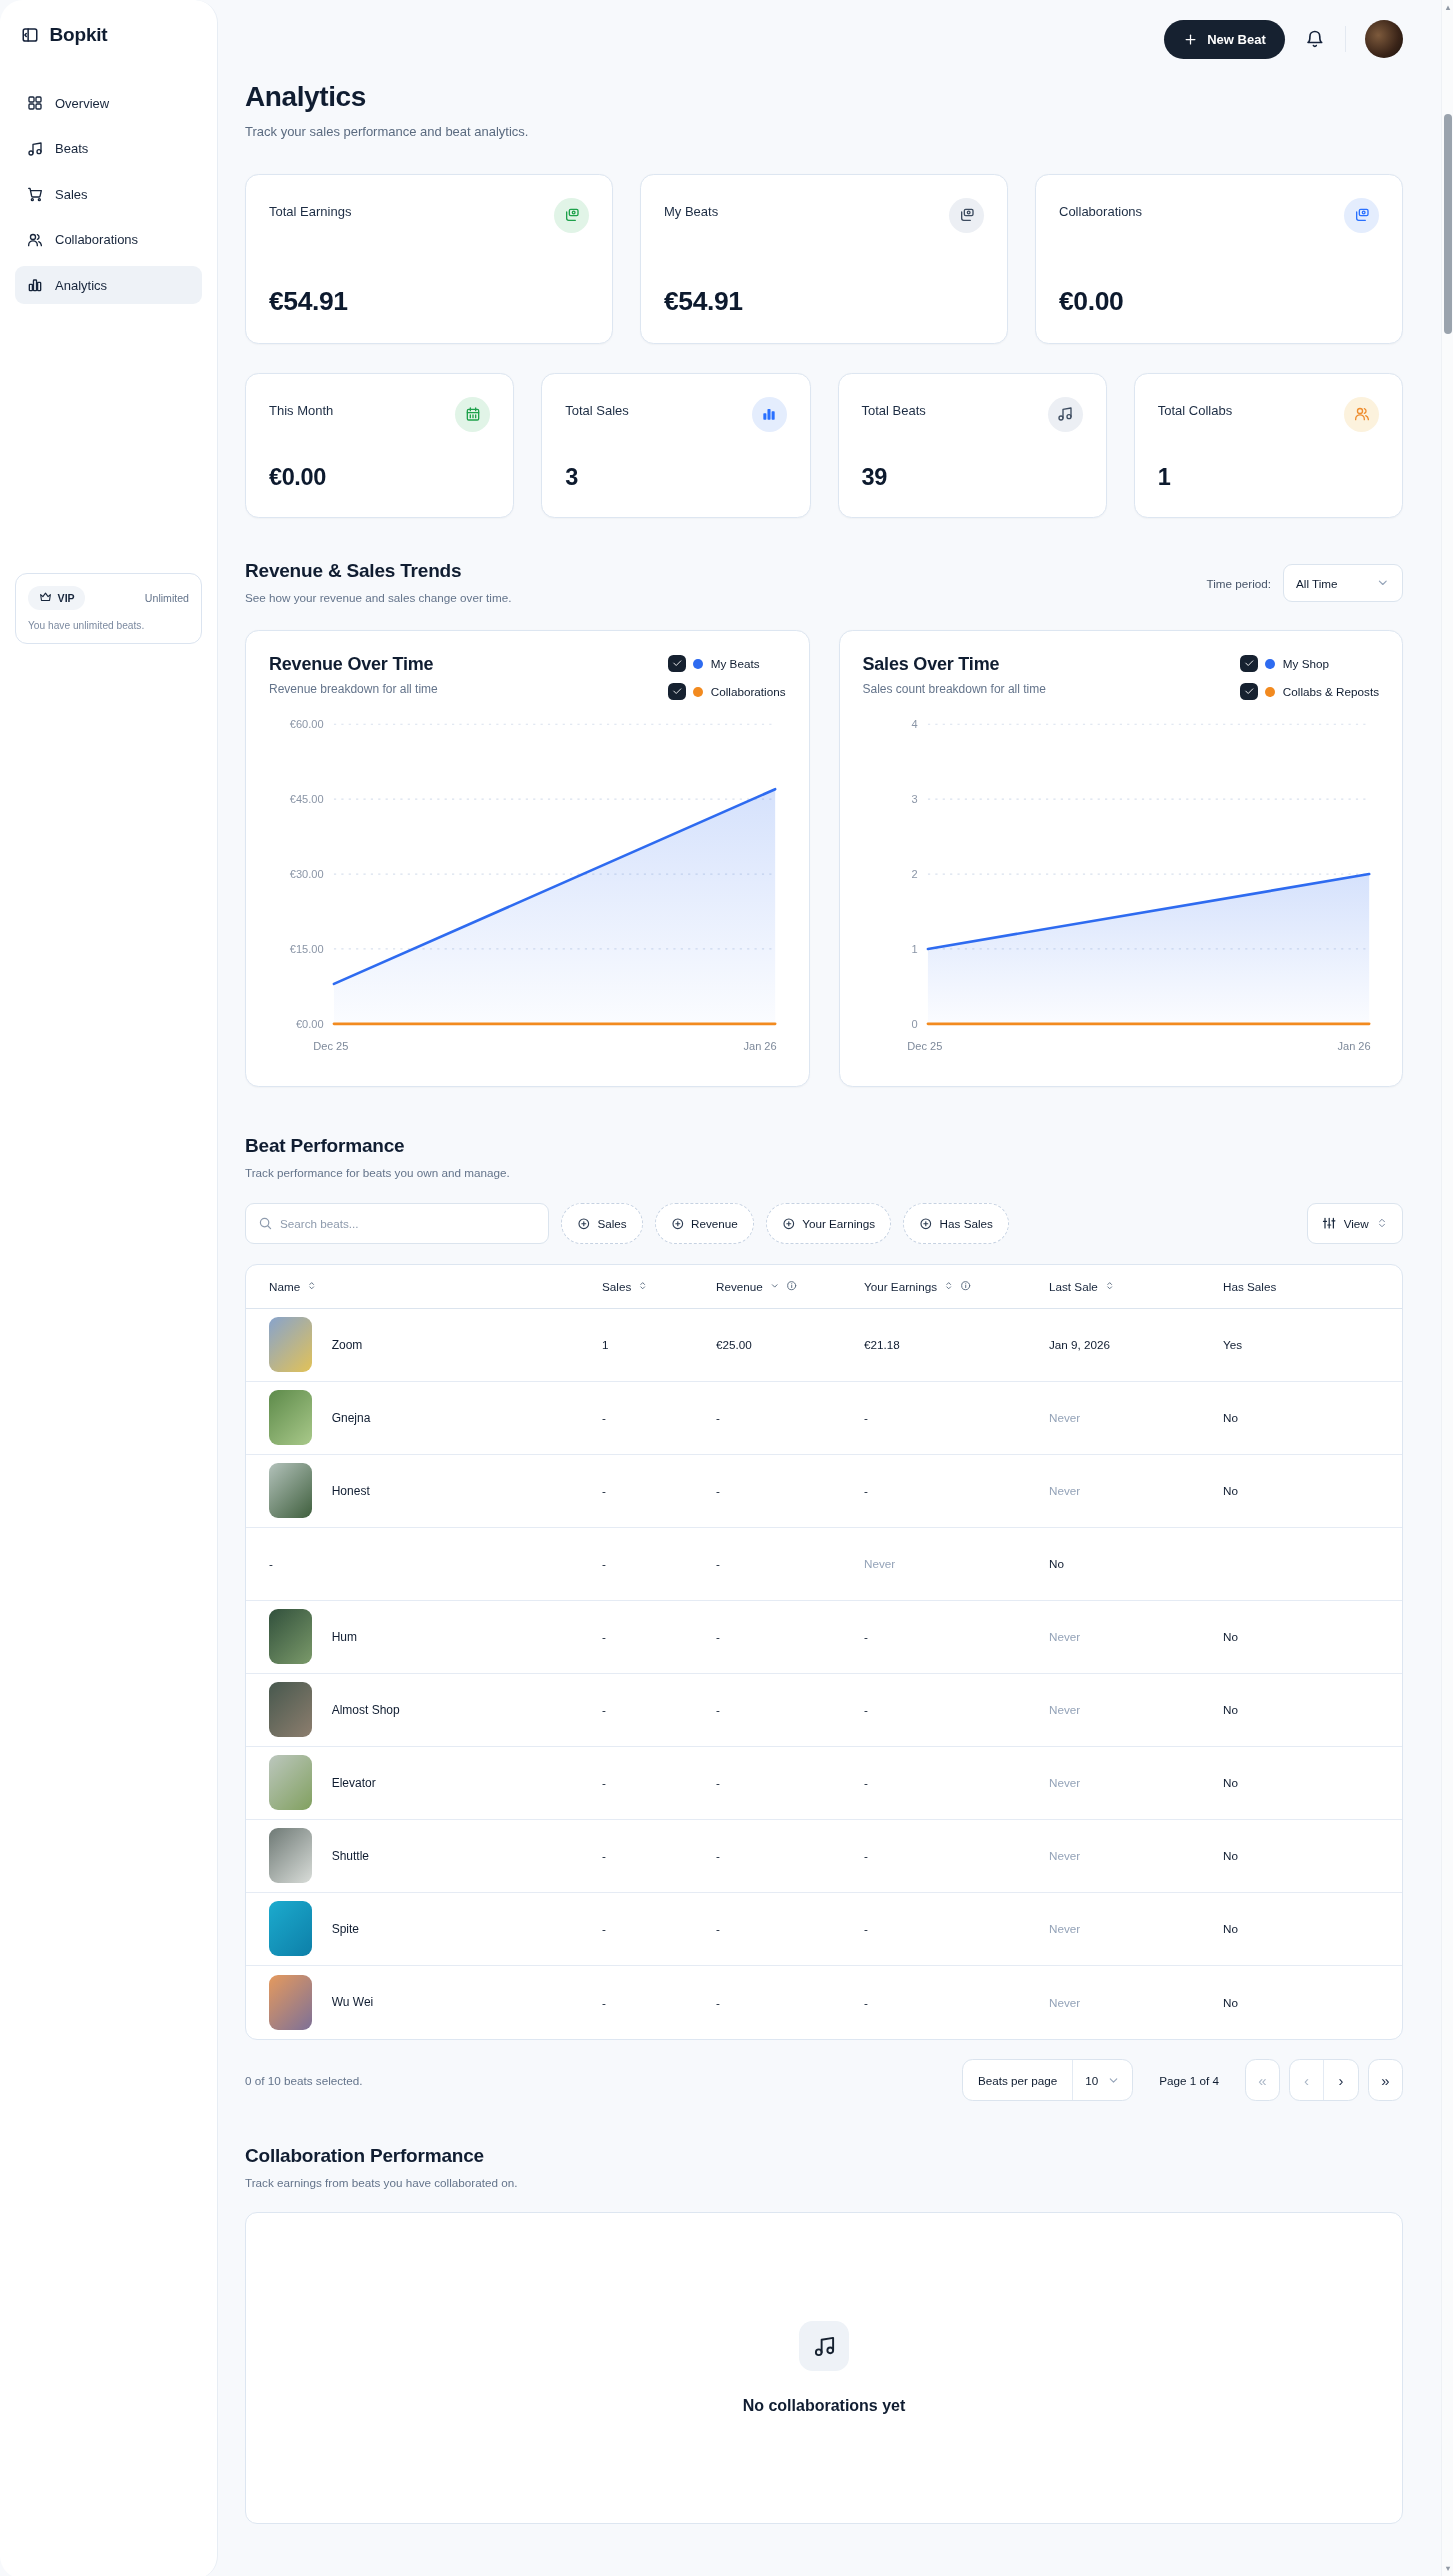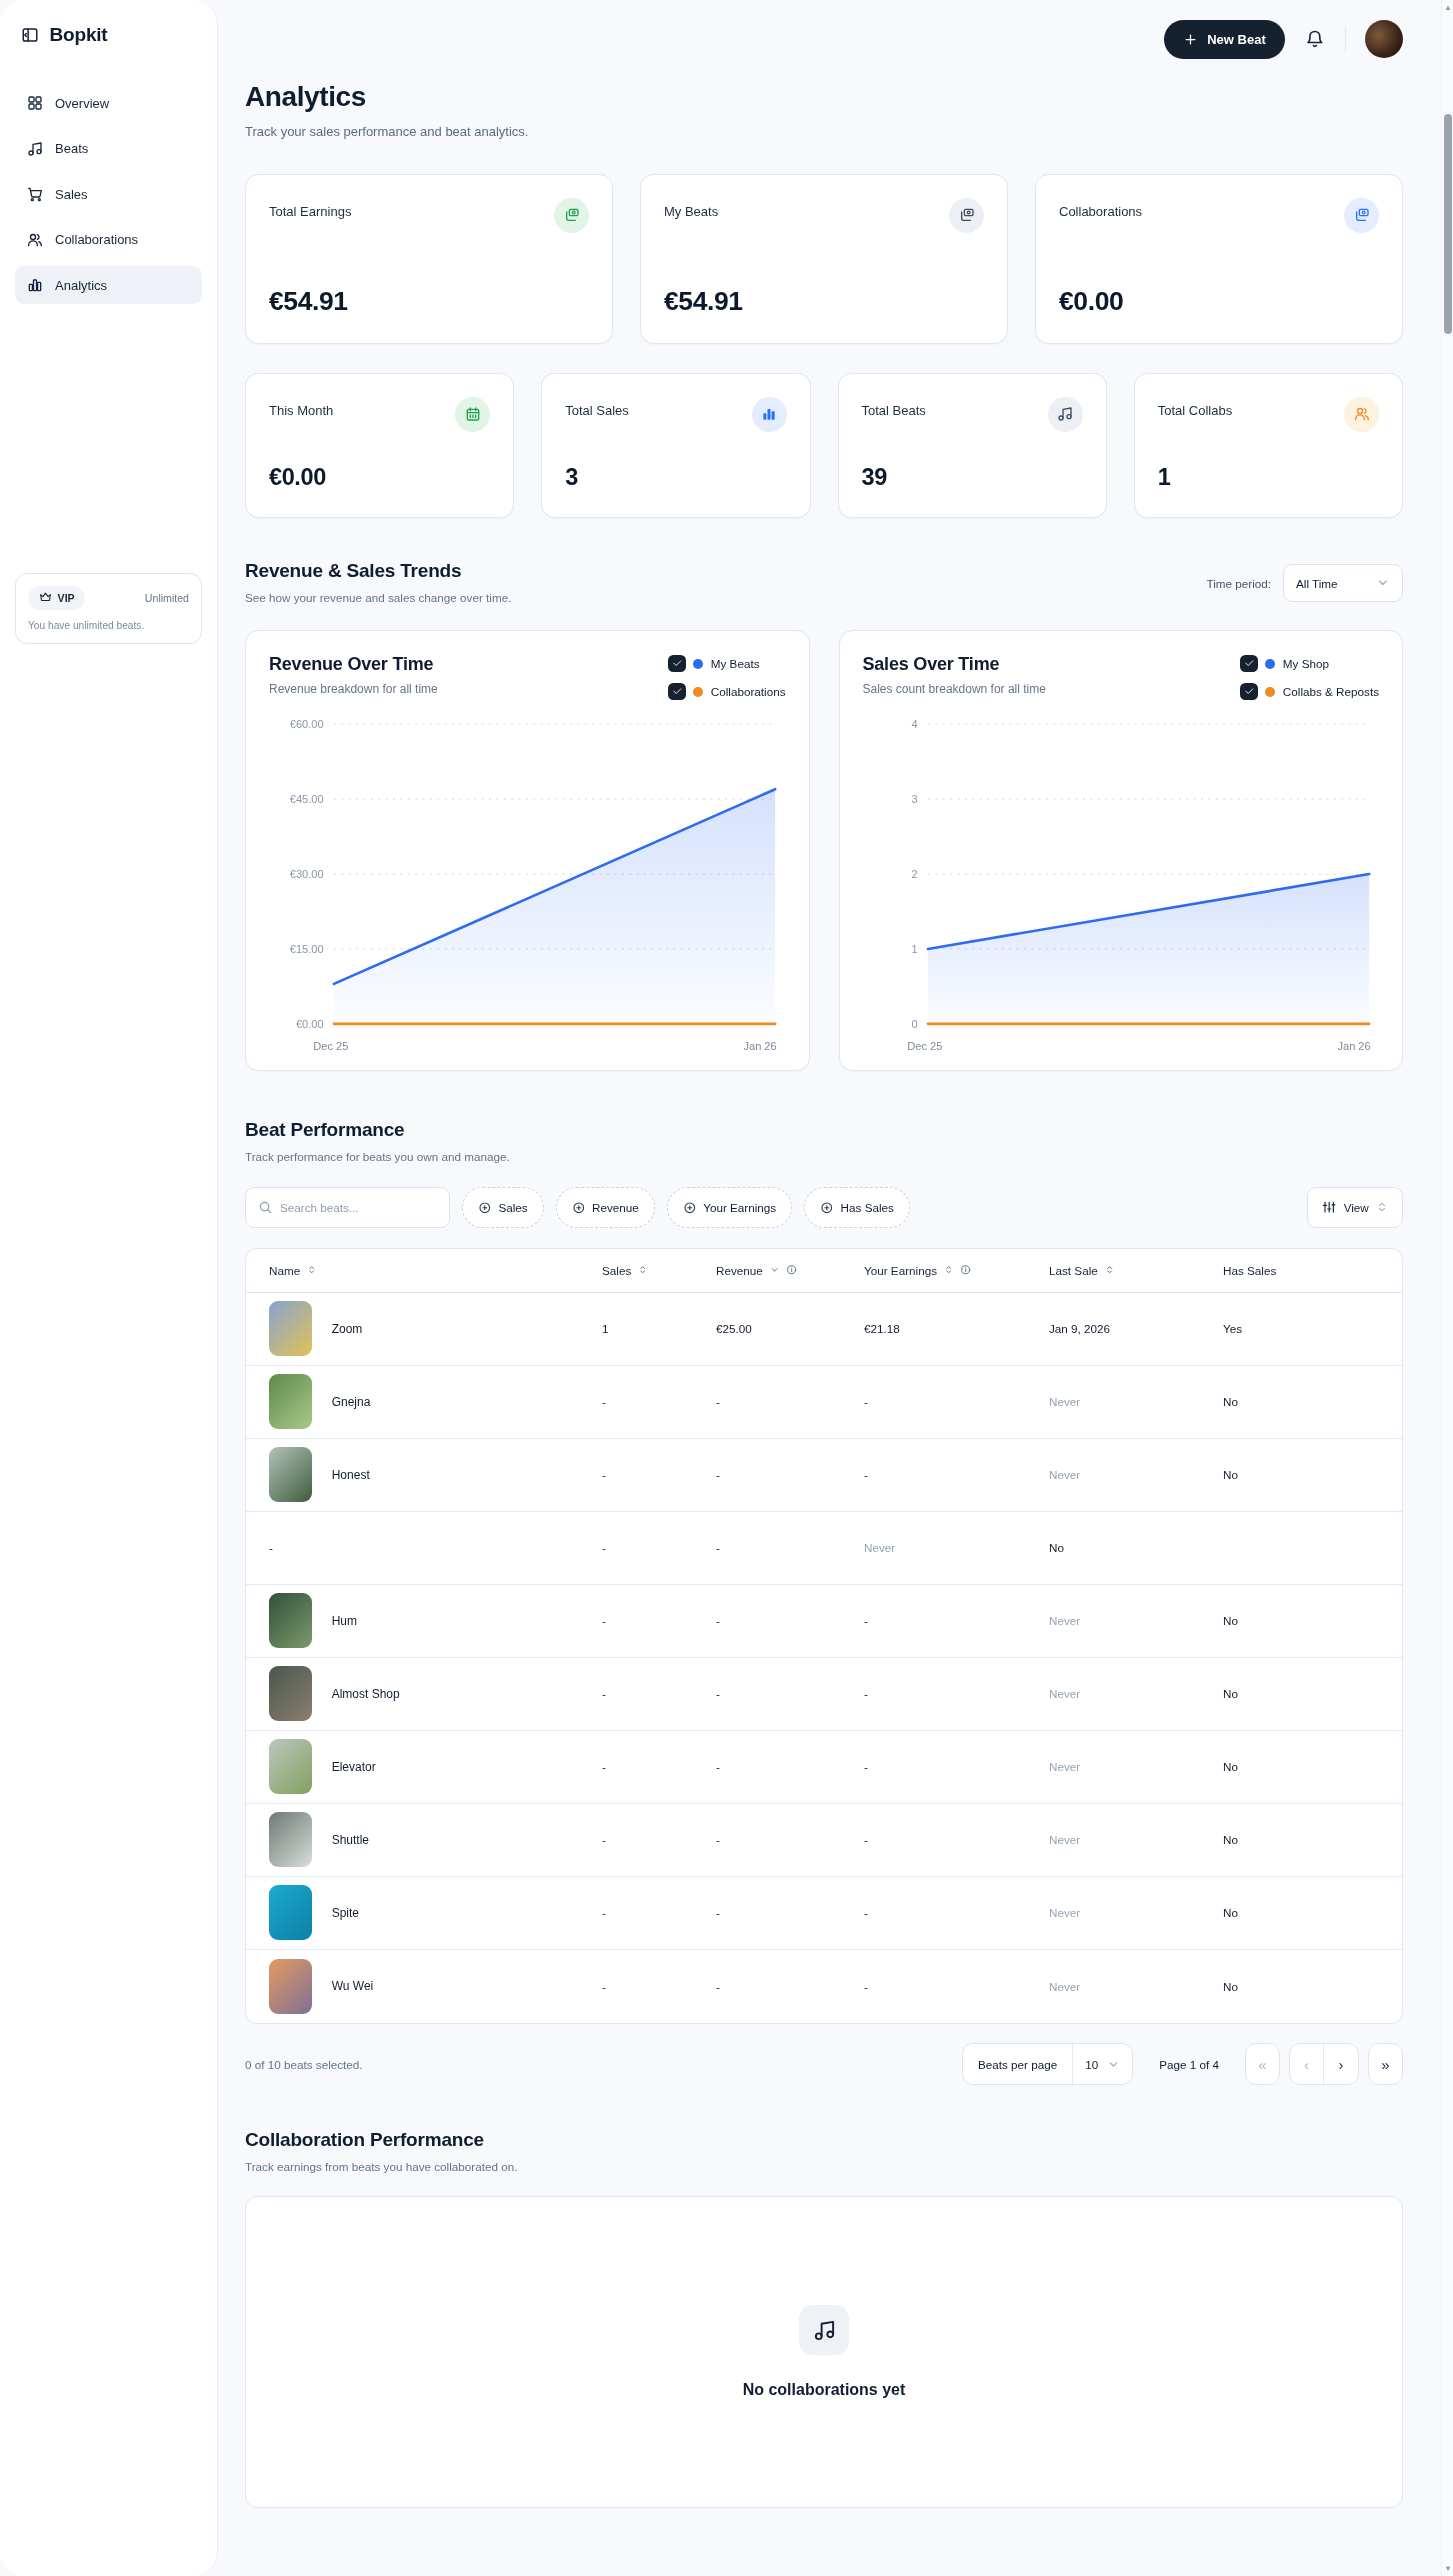--- a/index.html
+++ b/index.html
@@ -54,33 +54,33 @@
   
   .section-row { margin-top:42px; display:flex; align-items:flex-start; justify-content:space-between; }
   .h2 { font-size:19px; font-weight:700; letter-spacing:-0.2px; color:#101d31; }
   .h2sub { margin-top:9px; font-size:11.7px; color:#64748b; }
   .tp-wrap { display:flex; align-items:center; gap:12px; margin-top:4.5px; }
   .tp-label { font-size:11.7px; color:#475569; }
   .tp-select { display:flex; align-items:center; justify-content:space-between; width:120px; height:38px; background:#fff; border:1.1px solid #dbe4ee; border-radius:9px; padding:0 12px; font-size:11.7px; color:#101d31; cursor:pointer; }
   .tp-select .chev { color:#94a3b8; display:flex; }
   
   .charts { margin-top:26px; display:grid; grid-template-columns:1fr 1fr; gap:29px; }
-  .chart-card { padding:23px 23px 12px 23px; }
+  .chart-card { padding:23px 23px 28px 23px; }
   .chart-head { display:flex; justify-content:space-between; }
   .ch-title { font-size:18px; font-weight:700; letter-spacing:-0.2px; color:#101d31; }
   .ch-sub { margin-top:7.6px; font-size:12px; color:#64748b; }
   .legend { display:flex; flex-direction:column; gap:10.6px; padding-top:1.5px; }
   .legend-row { display:flex; align-items:center; gap:7.6px; cursor:pointer; }
   .cbx { width:17.4px; height:17.4px; border-radius:5.3px; background:#162130; display:flex; align-items:center; justify-content:center; color:#fff; }
   .dot { width:9.8px; height:9.8px; border-radius:50%; }
   .legend-label { font-size:11.7px; color:#101d31; }
   .chart-svg { width:100%; margin-top:10.6px; display:block; }
   
   .tools { margin-top:24px; display:flex; align-items:center; gap:12px; }
-  .search-box { display:flex; align-items:center; gap:7.6px; width:205px; height:41px; border:1.1px solid #dbe4ee; border-radius:9px; background:#fff; padding:0 12px; color:#8e9bad; }
+  .search-box { display:flex; align-items:center; gap:7.6px; width:304px; height:41px; border:1.1px solid #dbe4ee; border-radius:9px; background:#fff; padding:0 12px; color:#8e9bad; }
   .search-box input { border:none; outline:none; flex:1; font-size:11.7px; font-family:inherit; color:#101d31; background:transparent; }
   .search-box input::placeholder { color:#8e9bad; }
   .chip-filter { display:flex; align-items:center; gap:6.8px; height:41px; padding:0 15px; border:1.1px dashed #c6d2e2; border-radius:756px; background:#fff; font-size:11.7px; font-family:inherit; color:#101d31; cursor:pointer; }
   .chip-filter .pic { display:flex; color:#2d3c52; }
   .spacer { flex:1; }
   .view-btn { display:flex; align-items:center; gap:7.6px; height:41px; padding:0 13.6px; border:1.1px solid #dbe4ee; border-radius:9px; background:#fff; font-size:11.7px; font-family:inherit; color:#101d31; cursor:pointer; }
   .view-btn .vic { display:flex; color:#1b2a3f; }
   .view-btn .updn { display:flex; color:#7c8aa0; }
   
   .table-card { margin-top:19.7px; background:#fff; border:1.1px solid #dde6f1; border-radius:12px; overflow:hidden; }

